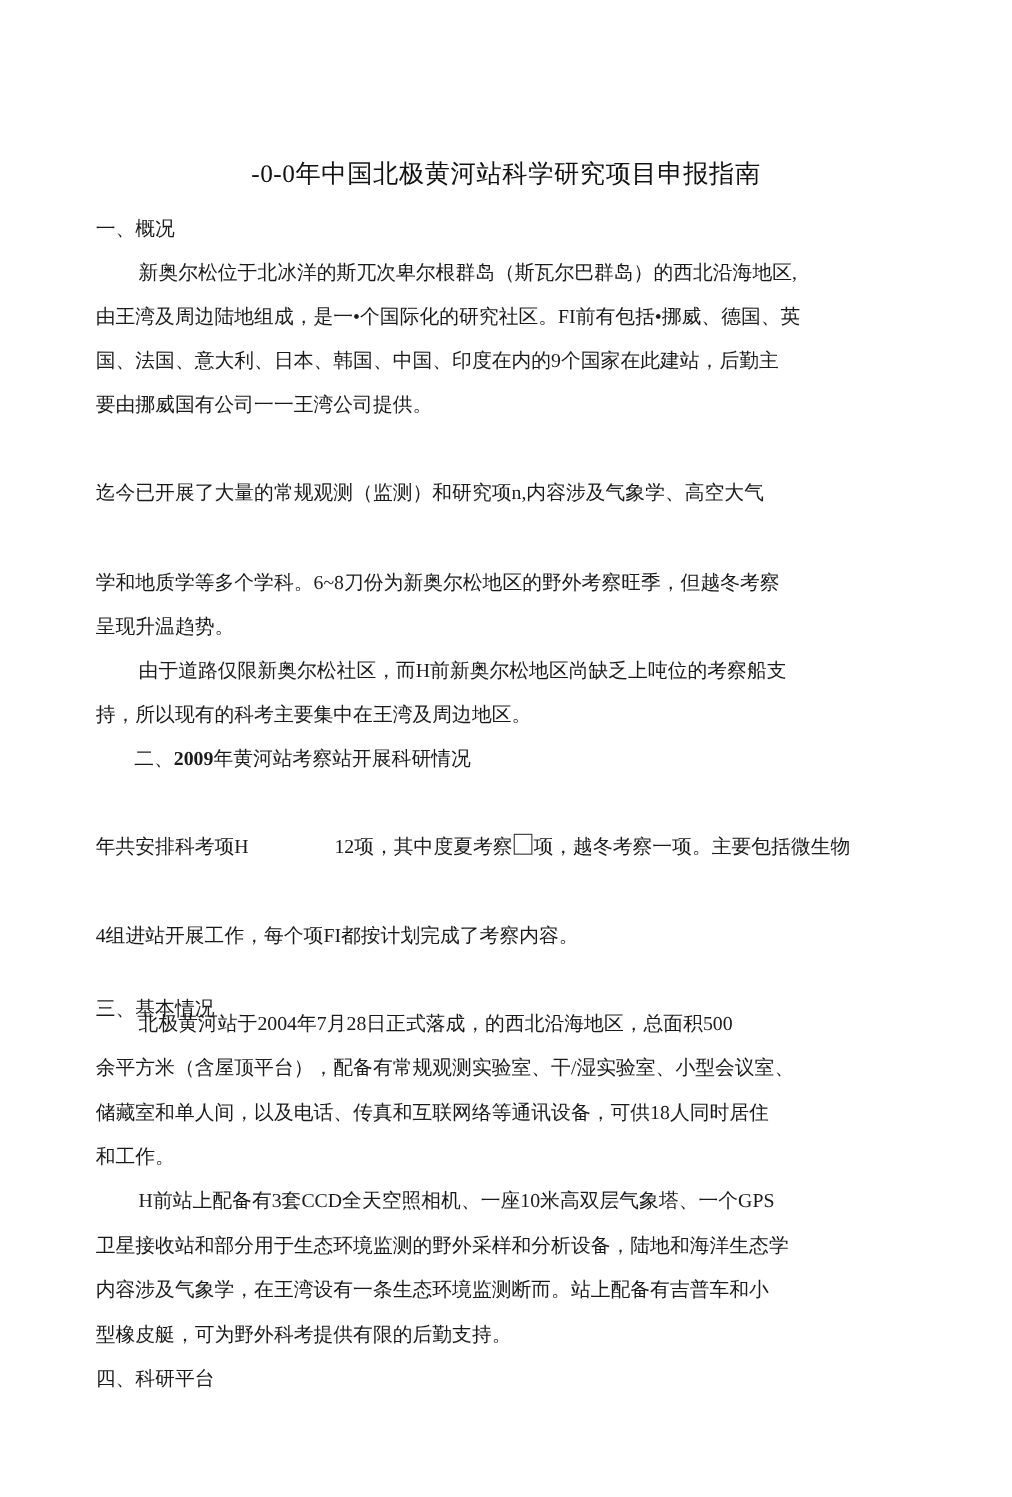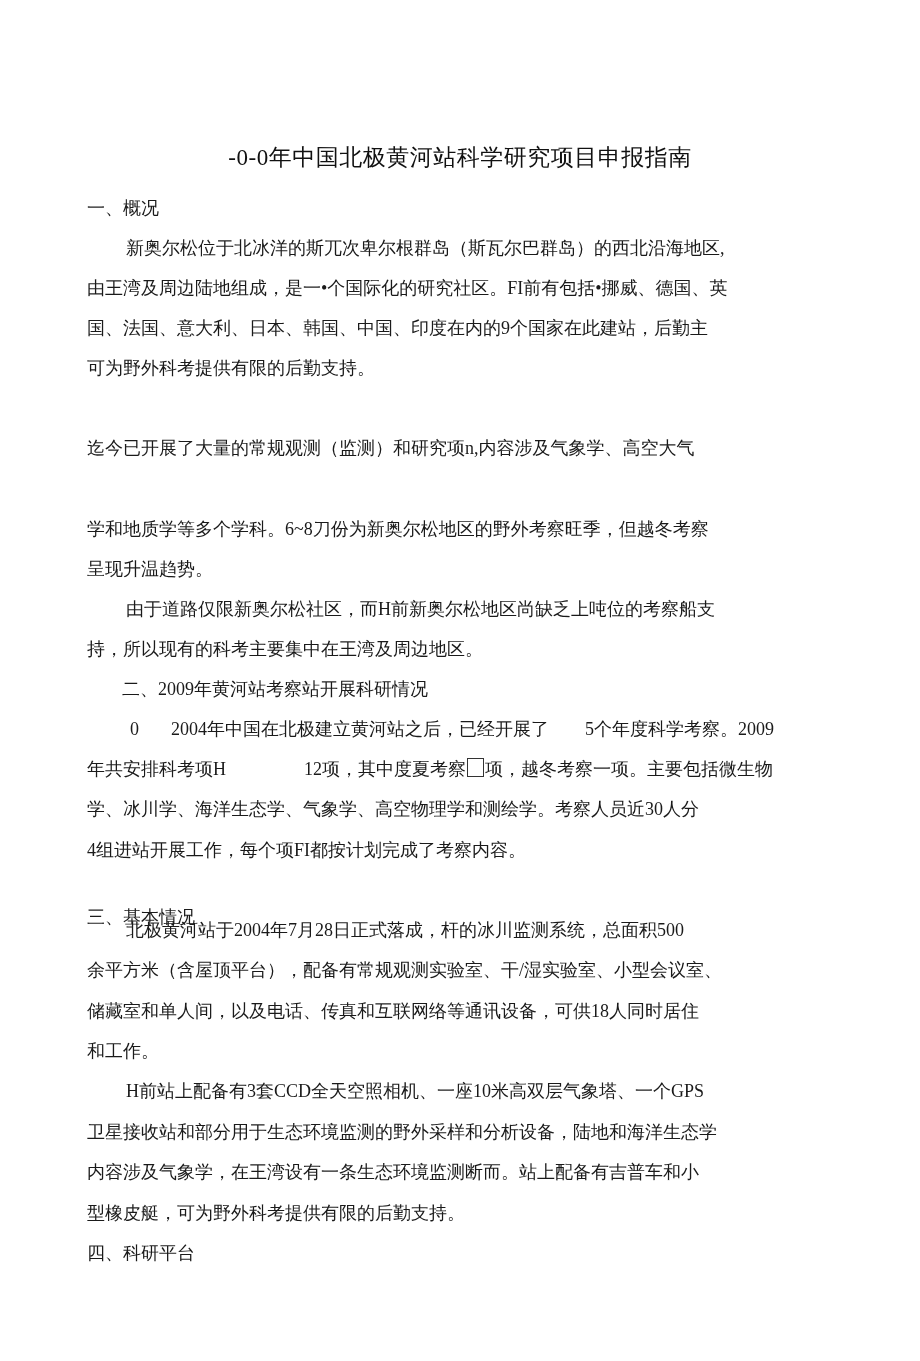--- a/index.html
+++ b/index.html
@@ -12,59 +12,57 @@
   .title {
     position: absolute; left: 0; top: 142px; width: 920px; text-align: center;
     font-size: 23px; letter-spacing: 0.5px; color: #111;
   }
   .line {
     position: absolute; left: 87px; font-size: 18px; white-space: pre;
     line-height: 24px; color: #1a1a1a;
   }
   .indent { left: 126px; }
   .heading2 { left: 122px; }
-  .b { font-weight: normal; }
+  .b { font-weight: bold; }
   .box {
     display: inline-block; width: 15px; height: 17px; border: 1px solid #333;
     vertical-align: -2px; margin: 0 1px;
   }
 </style>
 </head>
 <body>
 
 <div class="page">
 
   <div class="title">-0-0年中国北极黄河站科学研究项目申报指南</div>
 
   <div class="line" style="top:196px">一、概况</div>
 
   <div class="line indent" style="top:236px">新奥尔松位于北冰洋的斯兀次卑尔根群岛（斯瓦尔巴群岛）的西北沿海地区,</div>
   <div class="line" style="top:276px">由王湾及周边陆地组成，是一•个国际化的研究社区。FI前有包括•挪威、德国、英</div>
   <div class="line" style="top:316px">国、法国、意大利、日本、韩国、中国、印度在内的9个国家在此建站，后勤主</div>
-  <div class="line" style="top:356px">可为野外科考提供有限的后勤支持。</div>
+  <div class="line" style="top:356px">要由挪威国有公司一一王湾公司提供。</div>
 
   <div class="line" style="top:436px">迄今已开展了大量的常规观测（监测）和研究项n,内容涉及气象学、高空大气</div>
   <div class="line" style="top:517px">学和地质学等多个学科。6~8刀份为新奥尔松地区的野外考察旺季，但越冬考察</div>
   <div class="line" style="top:557px">呈现升温趋势。</div>
 
   <div class="line" style="top:637px">持，所以现有的科考主要集中在王湾及周边地区。</div>
   <div class="line indent" style="top:597px">由于道路仅限新奥尔松社区，而H前新奥尔松地区尚缺乏上吨位的考察船支</div>
 
   <div class="line heading2" style="top:677px"><span>二、</span><span class="b">2009</span><span>年黄河站考察站开展科研情况</span></div>
 
-  <div class="line" style="top:717px; left:130px"><span>0</span><span style="display:inline-block;width:32px"></span><span>2004年中国在北极建立黄河站之后，已经开展了</span><span style="display:inline-block;width:36px"></span><span>5个年度科学考察。2009</span></div>
 
   <div class="line" style="top:757px"><span>年共安排科考项H</span><span style="display:inline-block;width:78px"></span><span>12项，其中度夏考察</span><span class="box"></span><span>项，越冬考察一项。主要包括微生物</span></div>
 
-  <div class="line" style="top:797px">学、冰川学、海洋生态学、气象学、高空物理学和测绘学。考察人员近30人分</div>
   <div class="line" style="top:838px">4组进站开展工作，每个项FI都按计划完成了考察内容。</div>
 
   <div class="line" style="top:905px">三、基本情况</div>
 
-  <div class="line indent" style="top:918px">北极黄河站于2004年7月28日正式落成，杆的冰川监测系统，总面积500</div>
+  <div class="line indent" style="top:918px">北极黄河站于2004年7月28日正式落成，的西北沿海地区，总面积500</div>
   <div class="line" style="top:958px">余平方米（含屋顶平台），配备有常规观测实验室、干/湿实验室、小型会议室、</div>
   <div class="line" style="top:999px">储藏室和单人间，以及电话、传真和互联网络等通讯设备，可供18人同时居住</div>
   <div class="line" style="top:1039px">和工作。</div>
 
   <div class="line indent" style="top:1079px">H前站上配备有3套CCD全天空照相机、一座10米高双层气象塔、一个GPS</div>
   <div class="line" style="top:1120px">卫星接收站和部分用于生态环境监测的野外采样和分析设备，陆地和海洋生态学</div>
   <div class="line" style="top:1160px">内容涉及气象学，在王湾设有一条生态环境监测断而。站上配备有吉普车和小</div>
   <div class="line" style="top:1201px">型橡皮艇，可为野外科考提供有限的后勤支持。</div>
 
   <div class="line" style="top:1241px">四、科研平台</div>

